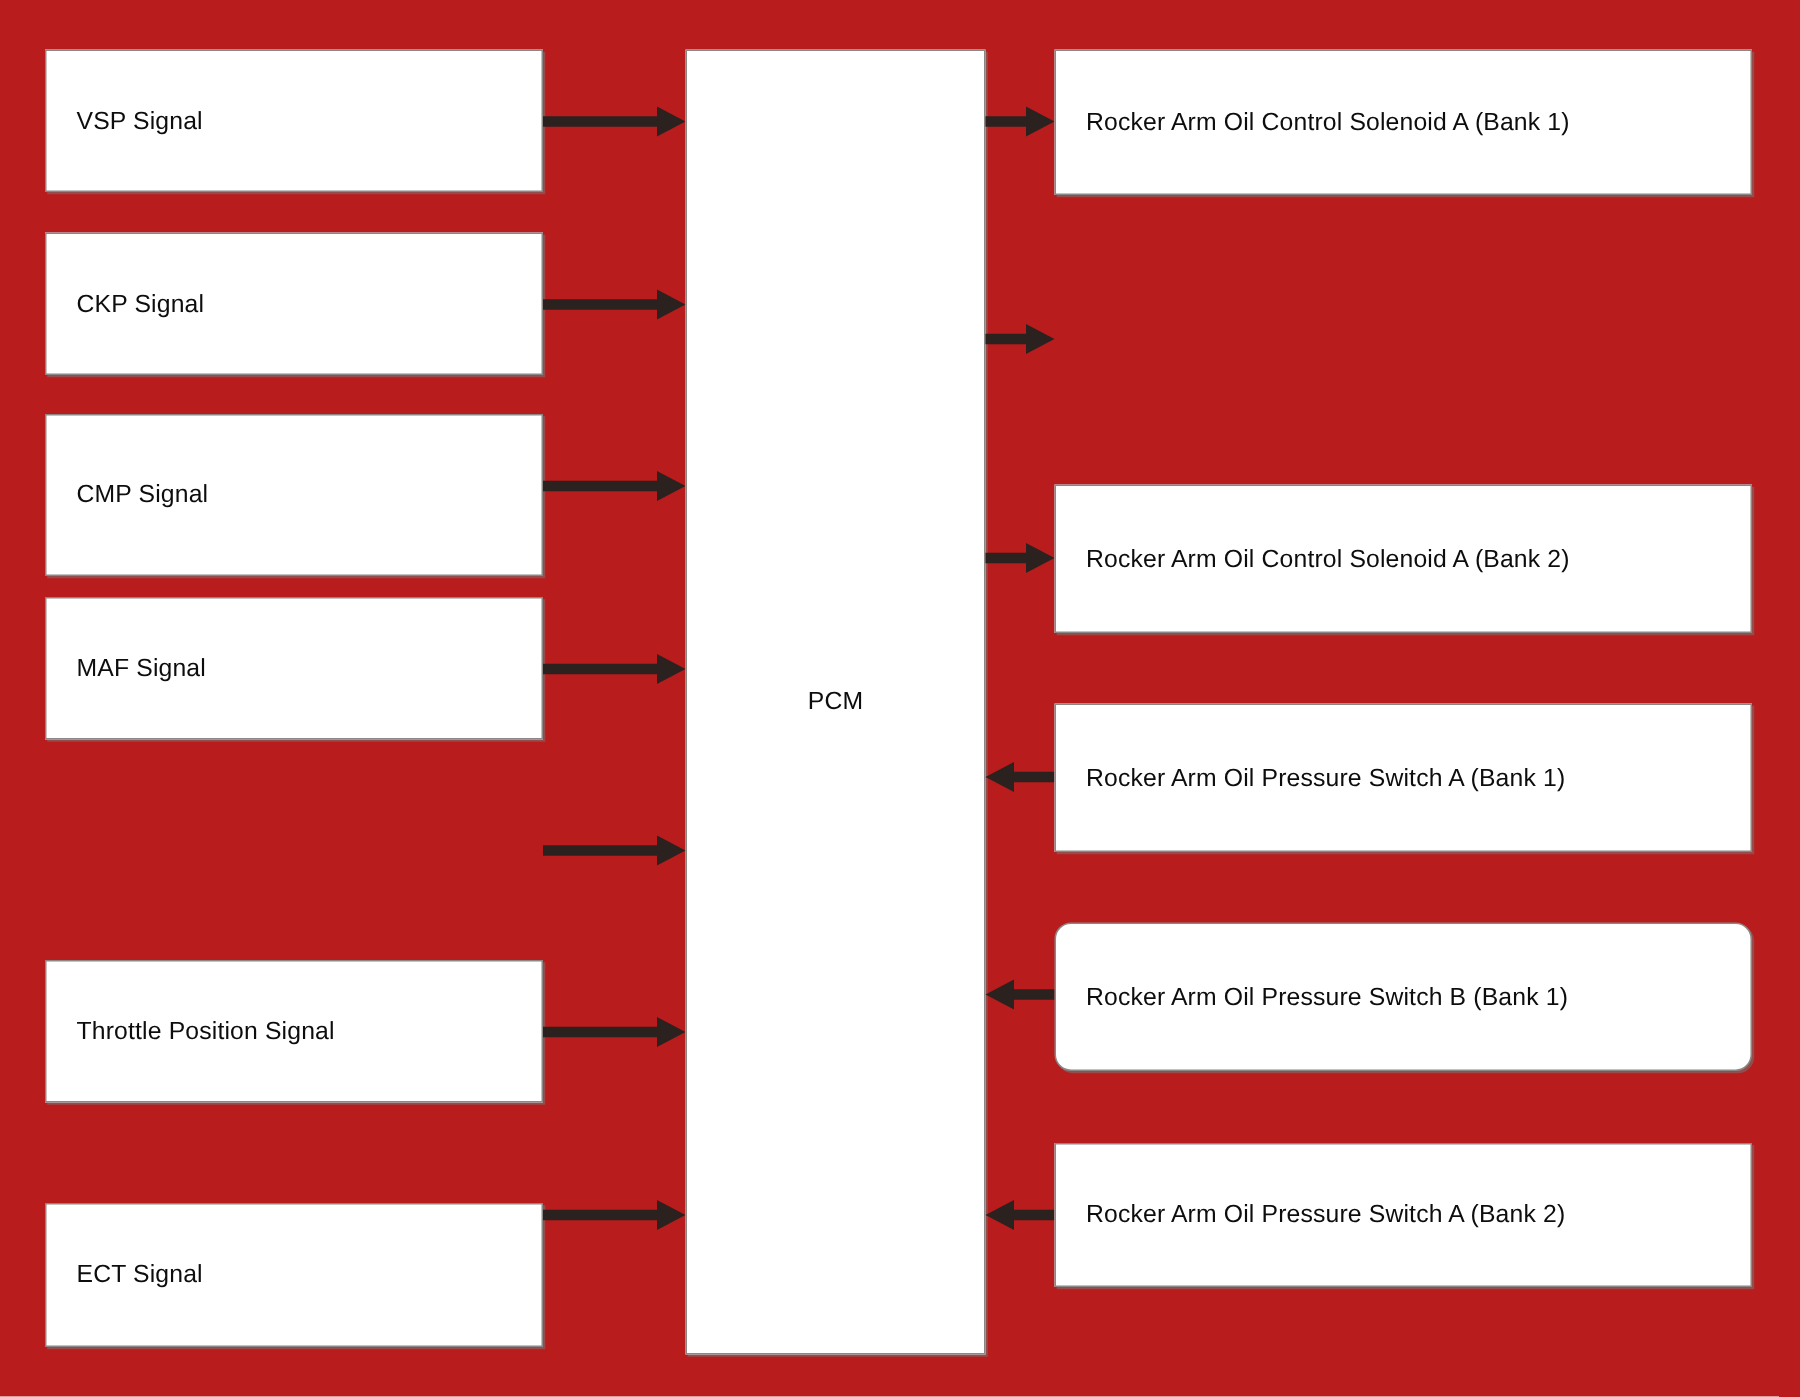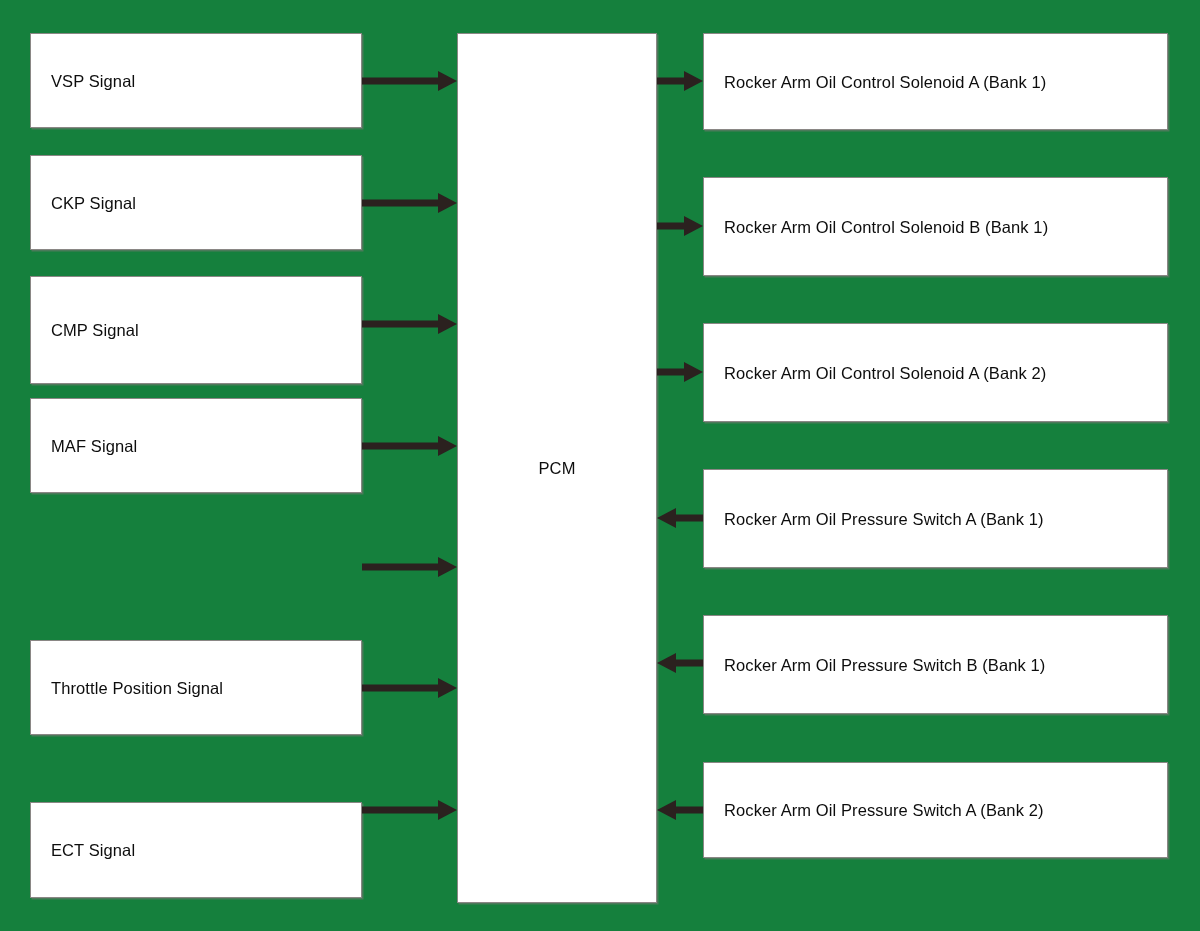--- a/index.html
+++ b/index.html
@@ -9,21 +9,21 @@
     background: #ffffff;
   }
   body {
     font-family: "Liberation Sans", sans-serif;
     -webkit-font-smoothing: antialiased;
   }
   #canvas {
     position: relative;
     width: 1200px;
     height: 931px;
-    background: #15803d;
+    background: #b91c1c;
     overflow: hidden;
   }
 
   
   .block {
     position: absolute;
     box-sizing: border-box;
     background: #ffffff;
     border: 1.6px solid #8a8785;
     box-shadow: 1.5px 1.5px 0 rgba(120,116,114,0.55);
@@ -155,29 +155,26 @@
     <div class="shaft" style="left:18px; width:28px;"></div>
   </div>
   <div class="arrow left" style="left:657px; top:810px; width:46px;">
     <div class="head" style="left:0;"></div>
     <div class="shaft" style="left:18px; width:28px;"></div>
   </div>
 
   <div class="block" style="left:703px; top:33px; width:465px; height:97px;">
     <div class="label">Rocker Arm Oil Control Solenoid A (Bank 1)</div>
   </div>
-  <div class="block" style="left:703px; top:177px; width:465px; height:99px;">
-    <div class="label">Rocker Arm Oil Control Solenoid B (Bank 1)</div>
-  </div>
   <div class="block" style="left:703px; top:323px; width:465px; height:99px;">
     <div class="label">Rocker Arm Oil Control Solenoid A (Bank 2)</div>
   </div>
   <div class="block" style="left:703px; top:469px; width:465px; height:99px;">
     <div class="label">Rocker Arm Oil Pressure Switch A (Bank 1)</div>
   </div>
-  <div class="block" style="left:703px; top:615px; width:465px; height:99px;">
+  <div class="block" style="left:703px; top:615px; width:465px; height:99px;border-radius:11px;">
     <div class="label">Rocker Arm Oil Pressure Switch B (Bank 1)</div>
   </div>
   <div class="block" style="left:703px; top:762px; width:465px; height:96px;">
     <div class="label">Rocker Arm Oil Pressure Switch A (Bank 2)</div>
   </div>
 
 </div>
 
 </body></html>

